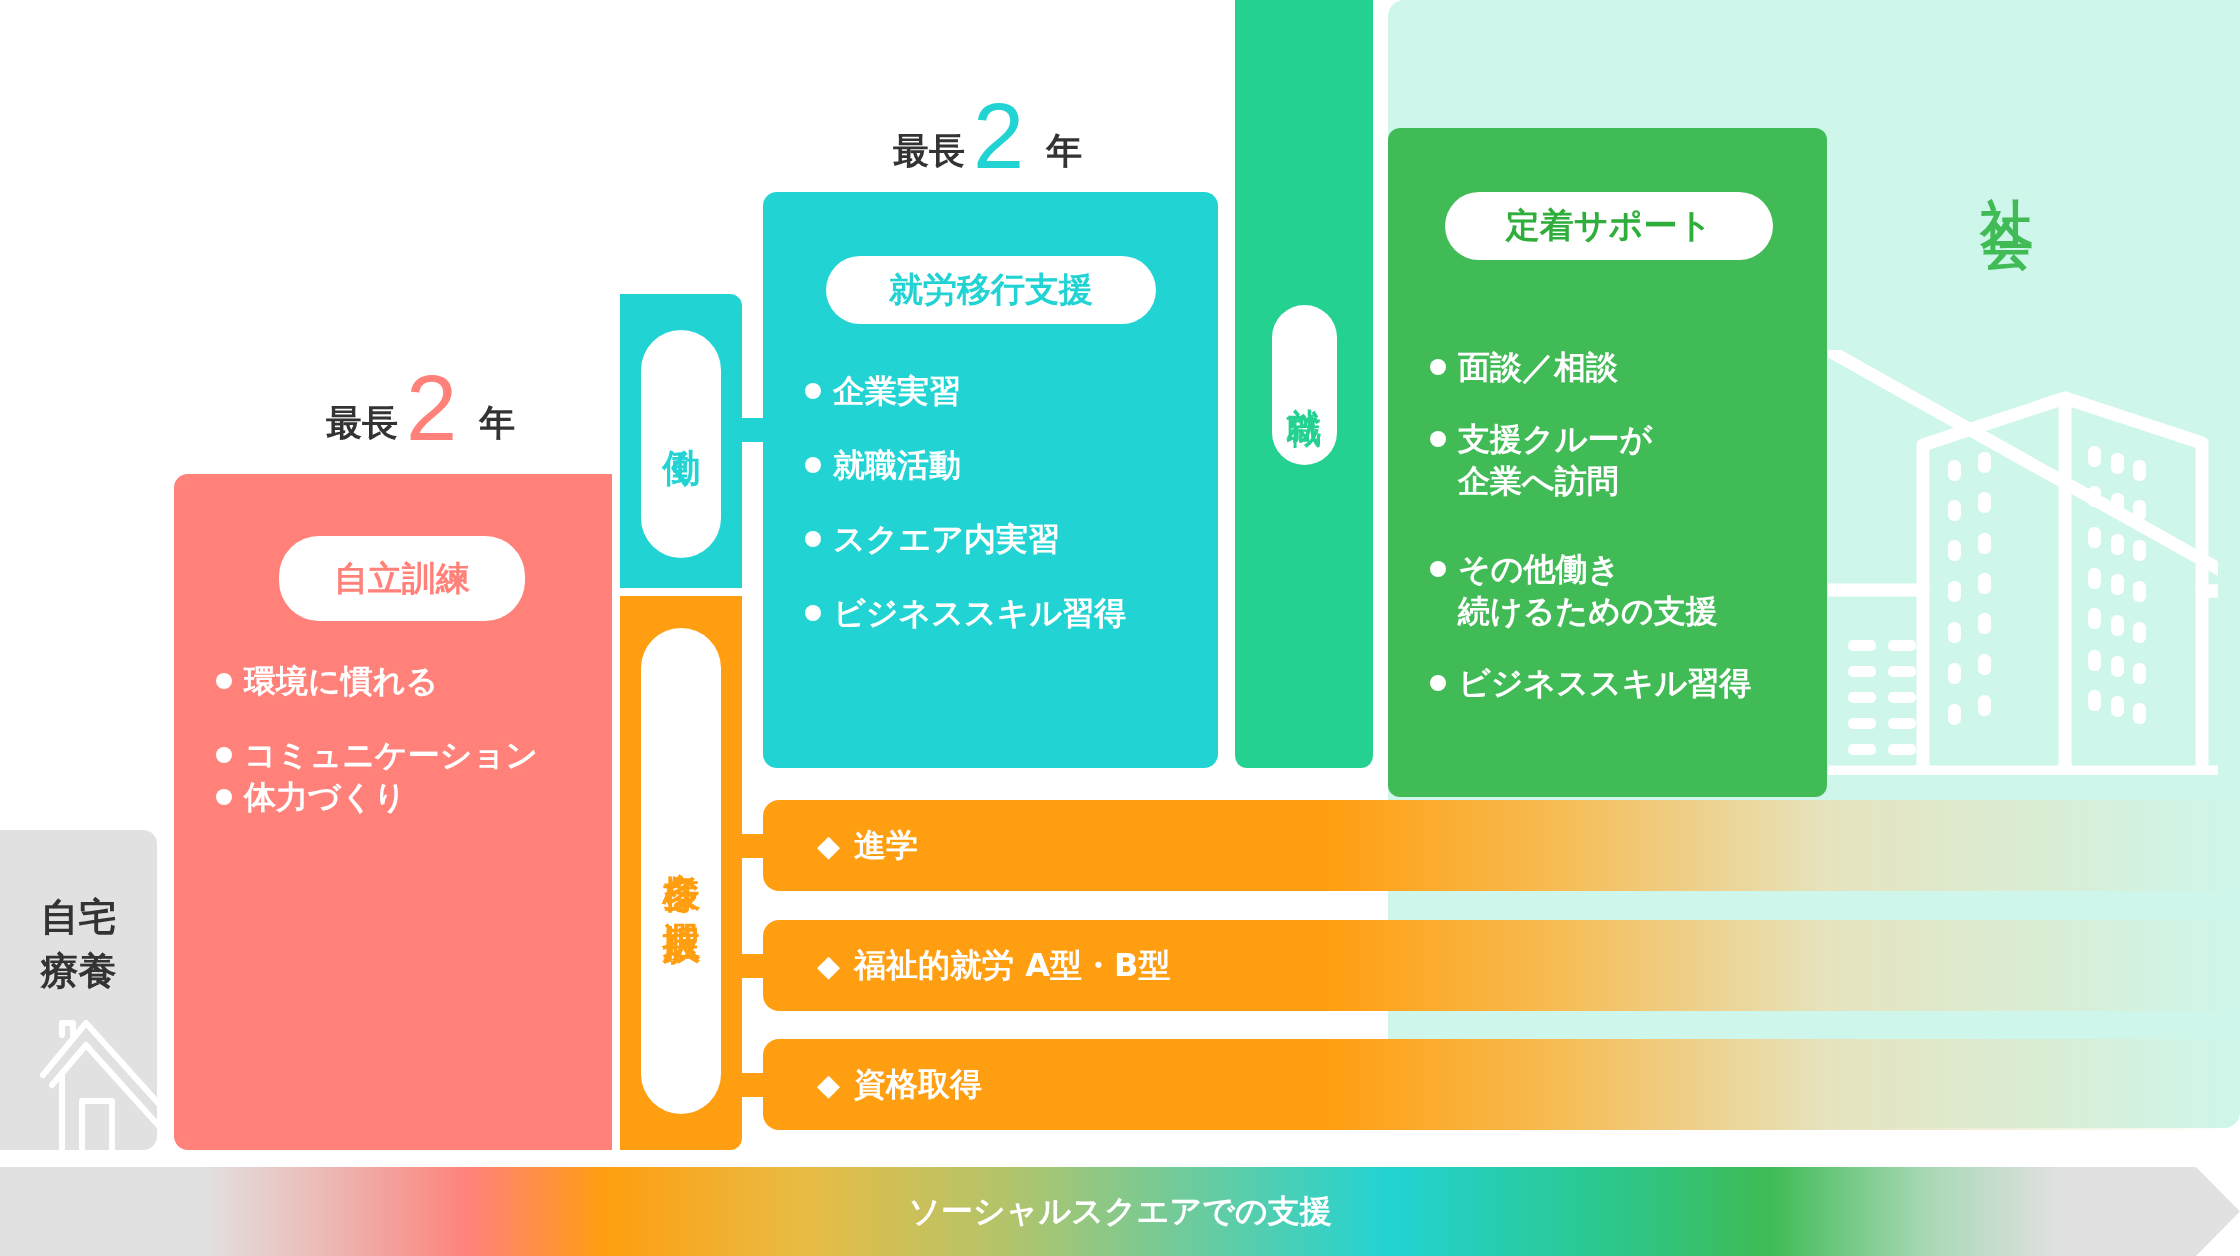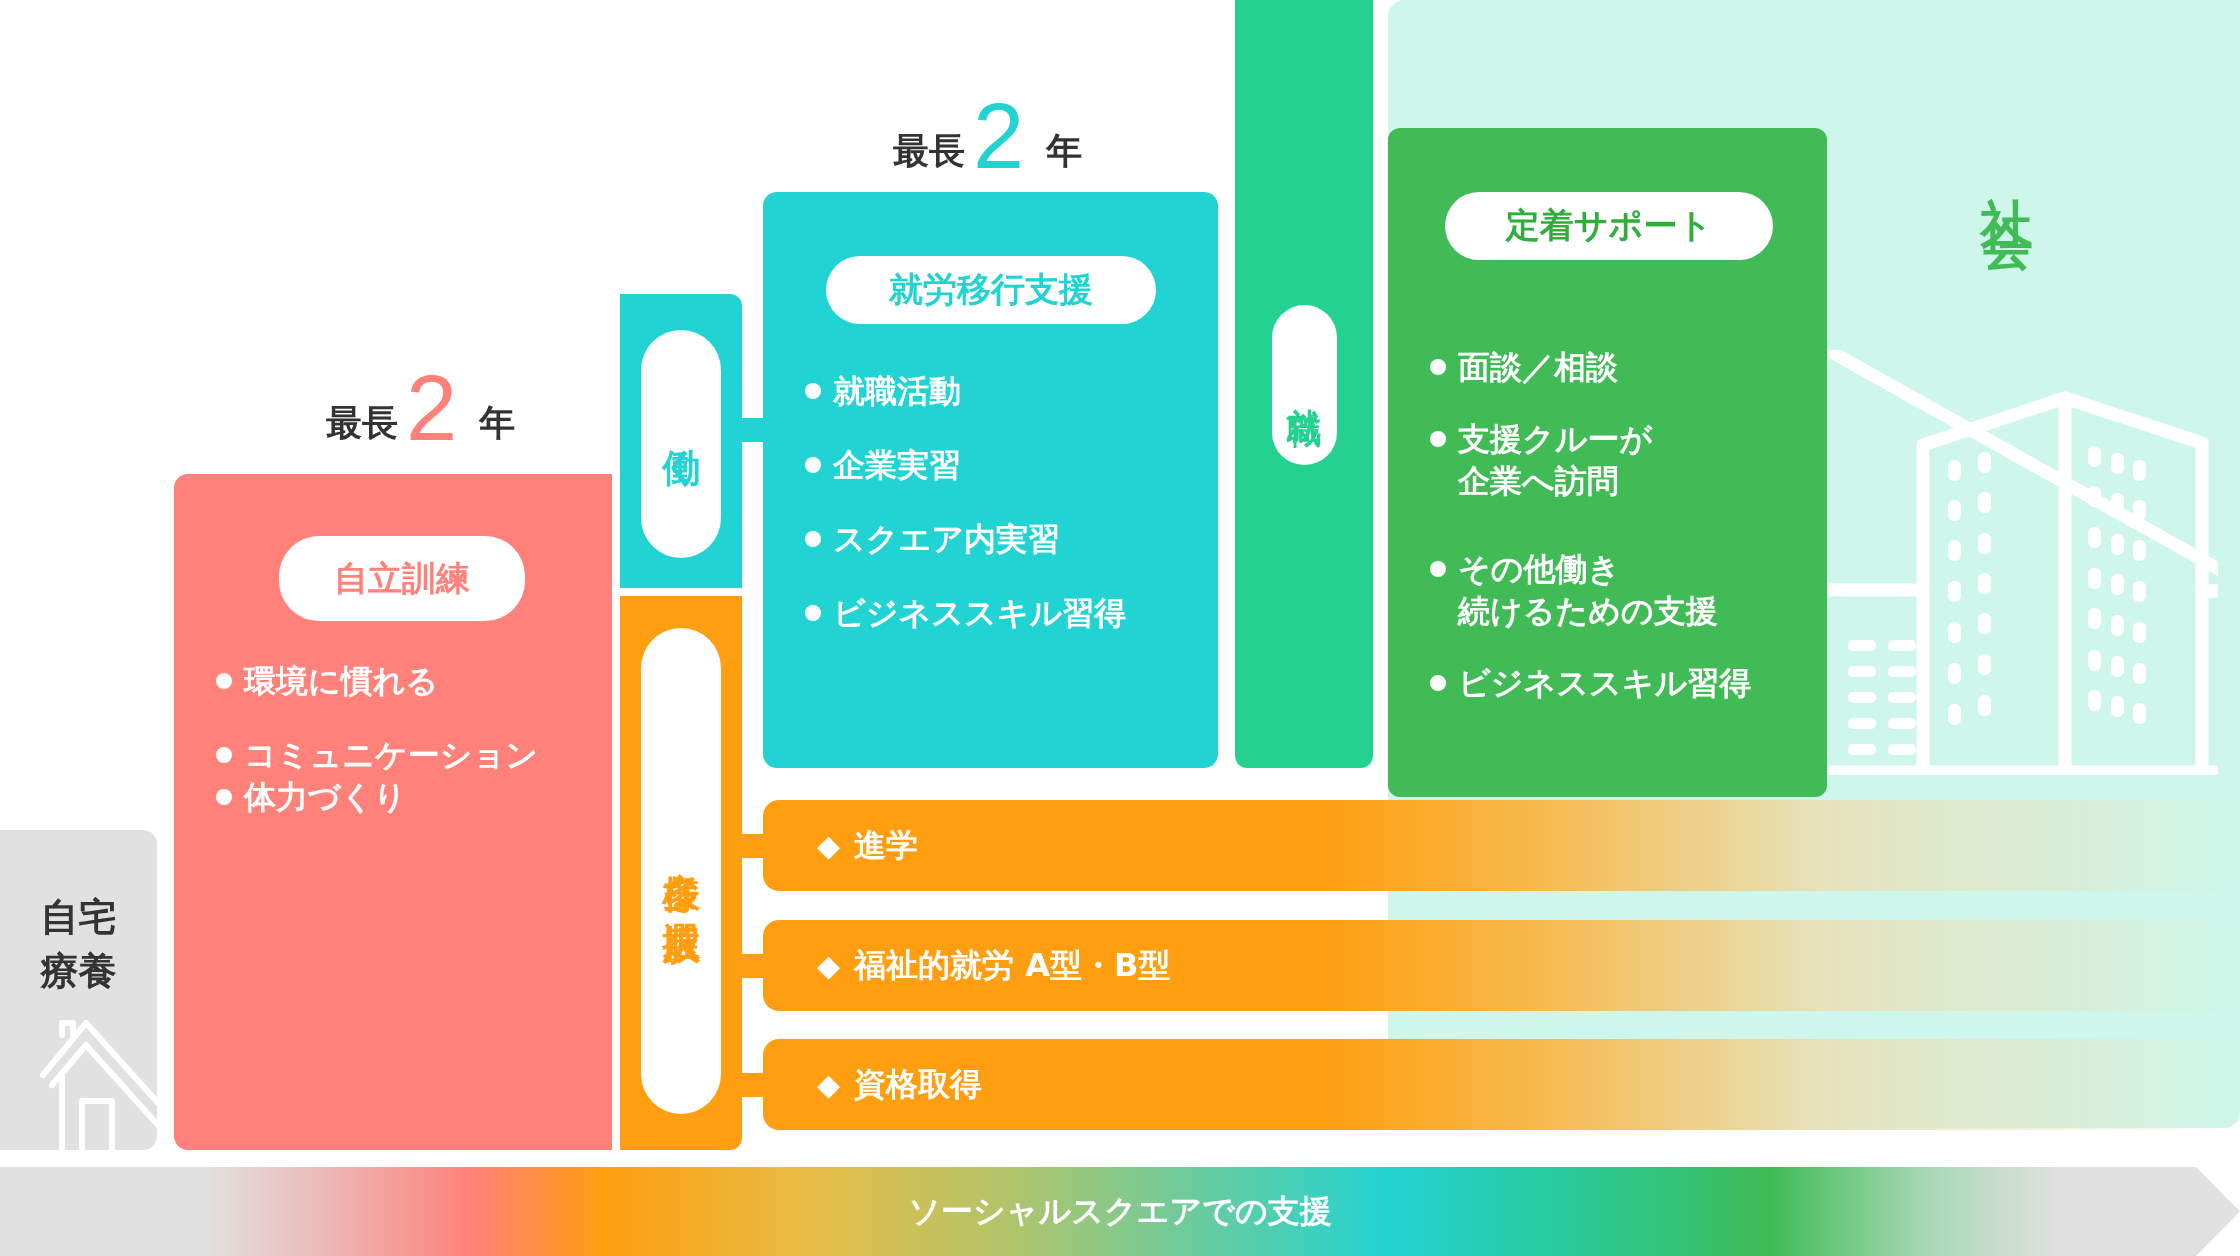--- a/index.html
+++ b/index.html
@@ -134,22 +134,22 @@
   <span>最長</span>
   <span class="num" style="color:#22D3D3;">2</span>
   <span style="margin-left:14px;">年</span>
 </div>
 
 <div class="abs" style="left:763px; top:192px; width:455px; height:576px; background:#22D3D3; border-radius:14px;">
   <div class="pill" style="left:63px; top:64px; width:330px; height:68px;">
     <span style="color:#22D3D3; font-size:34px;">就労移行支援</span>
   </div>
   <ul class="items" style="left:40px; top:178px;">
+    <li style="margin-bottom:32px;">企業実習</li>
     <li style="margin-bottom:32px;">就職活動</li>
-    <li style="margin-bottom:32px;">企業実習</li>
     <li style="margin-bottom:32px;">スクエア内実習</li>
     <li>ビジネススキル習得</li>
   </ul>
 </div>
 
 <div class="abs" style="left:1235px; top:0; width:138px; height:768px; background:#24D191; border-radius:0 0 12px 12px;">
   <div class="vpill" style="left:37px; top:305px; width:65px; height:160px;">
     <span class="vtext" style="color:#24D191; font-size:34px;">就職</span>
   </div>
 </div>

